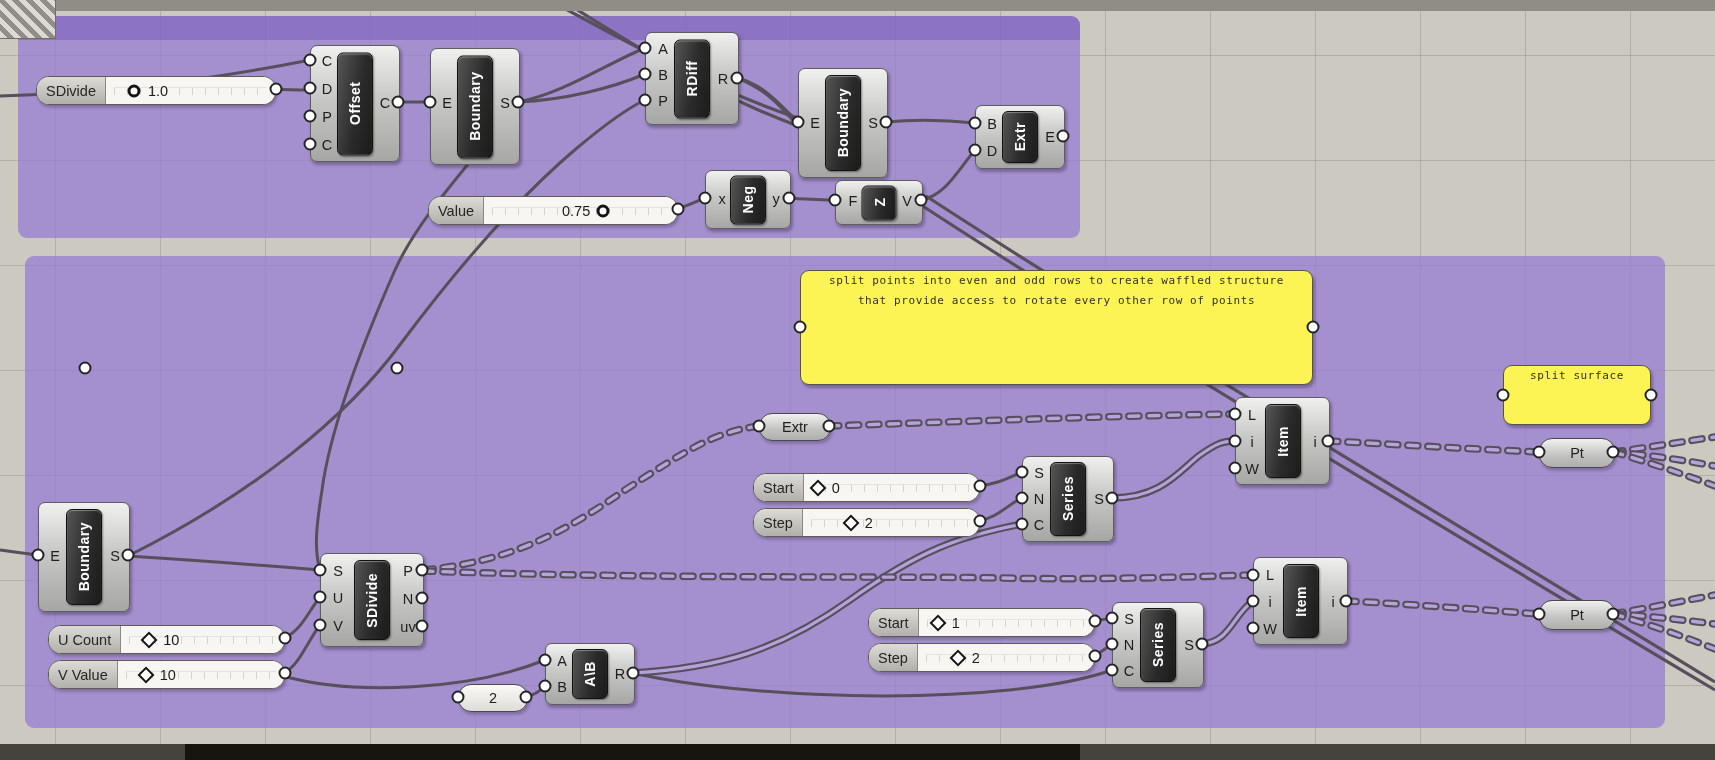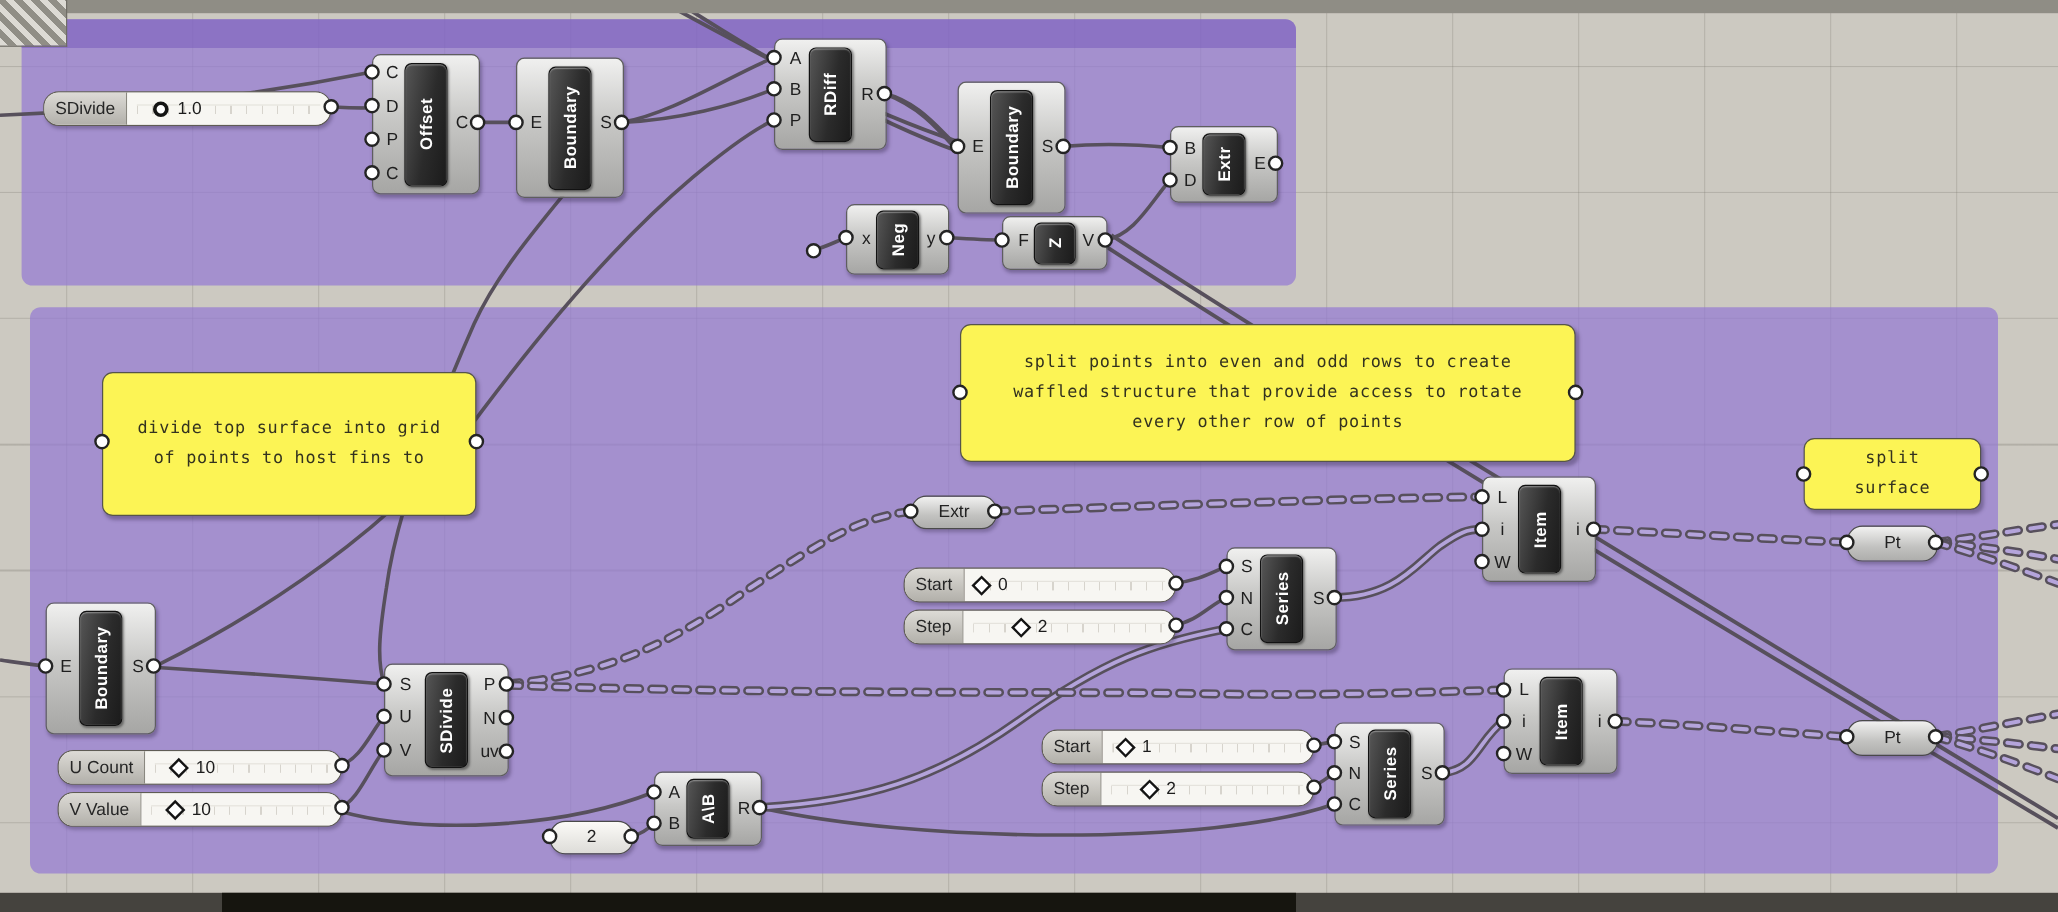--- a/index.html
+++ b/index.html
@@ -34,22 +34,22 @@
     box-shadow:1.5px 2.5px 3px rgba(40,30,60,0.3);z-index:3;overflow:hidden;}
   .sllab{background:linear-gradient(180deg,#dddbd6,#b2b0aa);border-right:1.6px solid #8a8880;
     display:flex;align-items:center;padding:0 9px;font-size:14.5px;color:#262626;white-space:nowrap;}
   .sltrack{position:relative;flex:1;background:#f7f6f2;}
   .sltrack::before{content:"";position:absolute;left:8px;right:8px;top:50%;height:7px;transform:translateY(-50%);
     background:repeating-linear-gradient(to right,#d7d4cd 0 1px,transparent 1px 13px);border-top:1px solid #e5e3dd;}
   .knobc{position:absolute;top:50%;transform:translate(-50%,-50%);width:7px;height:7px;border:3.6px solid #141414;background:#fff;border-radius:50%;z-index:2;}
   .knobd{position:absolute;top:50%;transform:translate(-50%,-50%) rotate(45deg);width:8px;height:8px;border:2.4px solid #141414;background:#fff;z-index:2;}
   .slval{position:absolute;top:50%;transform:translateY(-50%);font-size:14.5px;color:#1c1c1c;z-index:2;white-space:nowrap;}
   .ypnl{position:absolute;background:#fcf455;border:1.6px solid #55544a;border-radius:9px;
-    box-shadow:2px 3px 3px rgba(40,30,60,0.35);display:flex;align-items:center;justify-content:center;
-    text-align:center;font-family:"DejaVu Sans Mono",monospace;font-size:14px;color:#33321f;z-index:3;
+    box-shadow:2px 3px 3px rgba(40,30,60,0.35);display:flex;justify-content:center;
+    text-align:center;font-family:"DejaVu Sans Mono",monospace;font-size:11px;color:#33321f;z-index:3;
     letter-spacing:0.6px;line-height:1.8;padding:0 18px;box-sizing:border-box;}
   .relay{position:absolute;border:1.7px solid #4a4a4a;border-radius:13px;
     background:linear-gradient(180deg,#f1f1f0,#c2c2c0 60%,#aeaeac);
     display:flex;align-items:center;justify-content:center;font-size:14.5px;color:#222;z-index:3;
     box-shadow:1.5px 2.5px 3px rgba(40,30,60,0.3);}
   .topbar{position:absolute;left:0;top:0;width:1715px;height:11px;background:#8f8d85;z-index:6;}
   .hatch{position:absolute;left:0;top:0;width:55px;height:38px;z-index:7;
     background:repeating-linear-gradient(45deg,#dcdad4 0 5px,#908e86 5px 10px);border-right:1px solid #6f6d66;border-bottom:1px solid #6f6d66;}
   .botbar{position:absolute;left:0;top:744px;width:1715px;height:16px;background:#45433e;z-index:6;}
   .botbar-inner{position:absolute;left:185px;top:0;width:895px;height:16px;background:#16150f;}
@@ -191,20 +191,27 @@
     <span class="plab" style="left:4px;top:36px;">D</span>
     <span class="plab" style="right:2px;top:22px;">E</span>
     <div class="cap" style="width:34px;height:50px;">
         <span class="vtxt">Extr</span>
       </div>
   </div>
   <span class="pt" style="left:975px;top:123px;"></span>
   <span class="pt" style="left:975px;top:150px;"></span>
   <span class="pt" style="left:1063px;top:136px;"></span>
 
+  <div class="sl" style="left:428px;top:196px;width:248px;height:27px;">
+    <div class="sllab">Value</div>
+    <div class="sltrack">
+      <span class="slval" style="left:78px;">0.75</span>
+      <span class="knobc" style="left:119px;"></span>
+    </div>
+  </div>
   <span class="pt" style="left:678px;top:209px;"></span>
 
   <div class="comp" style="left:705px;top:170px;width:84px;height:57px;">
     <span class="plab" style="left:4px;top:19px;">x</span>
     <span class="plab" style="right:2px;top:19px;">y</span>
     <div class="cap" style="width:34px;height:47px;">
         <span class="vtxt">Neg</span>
       </div>
   </div>
   <span class="pt" style="left:705px;top:198px;"></span>
@@ -213,23 +220,20 @@
   <div class="comp" style="left:835px;top:180px;width:86px;height:43px;">
     <span class="plab" style="left:5px;top:11px;">F</span>
     <span class="plab" style="right:3px;top:11px;">V</span>
     <div class="cap" style="width:33px;height:33px;">
         <span class="vtxt">Z</span>
       </div>
   </div>
   <span class="pt" style="left:835px;top:200px;"></span>
   <span class="pt" style="left:921px;top:200px;"></span>
 
-  <div class="ypnl" style="left:85px;top:310px;width:312px;height:120px;">
-    <span style="max-width:260px;">divide top surface into grid of points to host fins to</span>
-  </div>
   <span class="pt" style="left:85px;top:368px;"></span>
   <span class="pt" style="left:397px;top:368px;"></span>
 
   <div class="ypnl" style="left:800px;top:270px;width:513px;height:115px;">
     <span style="max-width:460px;">split points into even and odd rows to create waffled structure that provide access to rotate every other row of points</span>
   </div>
   <span class="pt" style="left:800px;top:327px;"></span>
   <span class="pt" style="left:1313px;top:327px;"></span>
 
   <div class="ypnl" style="left:1503px;top:365px;width:148px;height:60px;">

